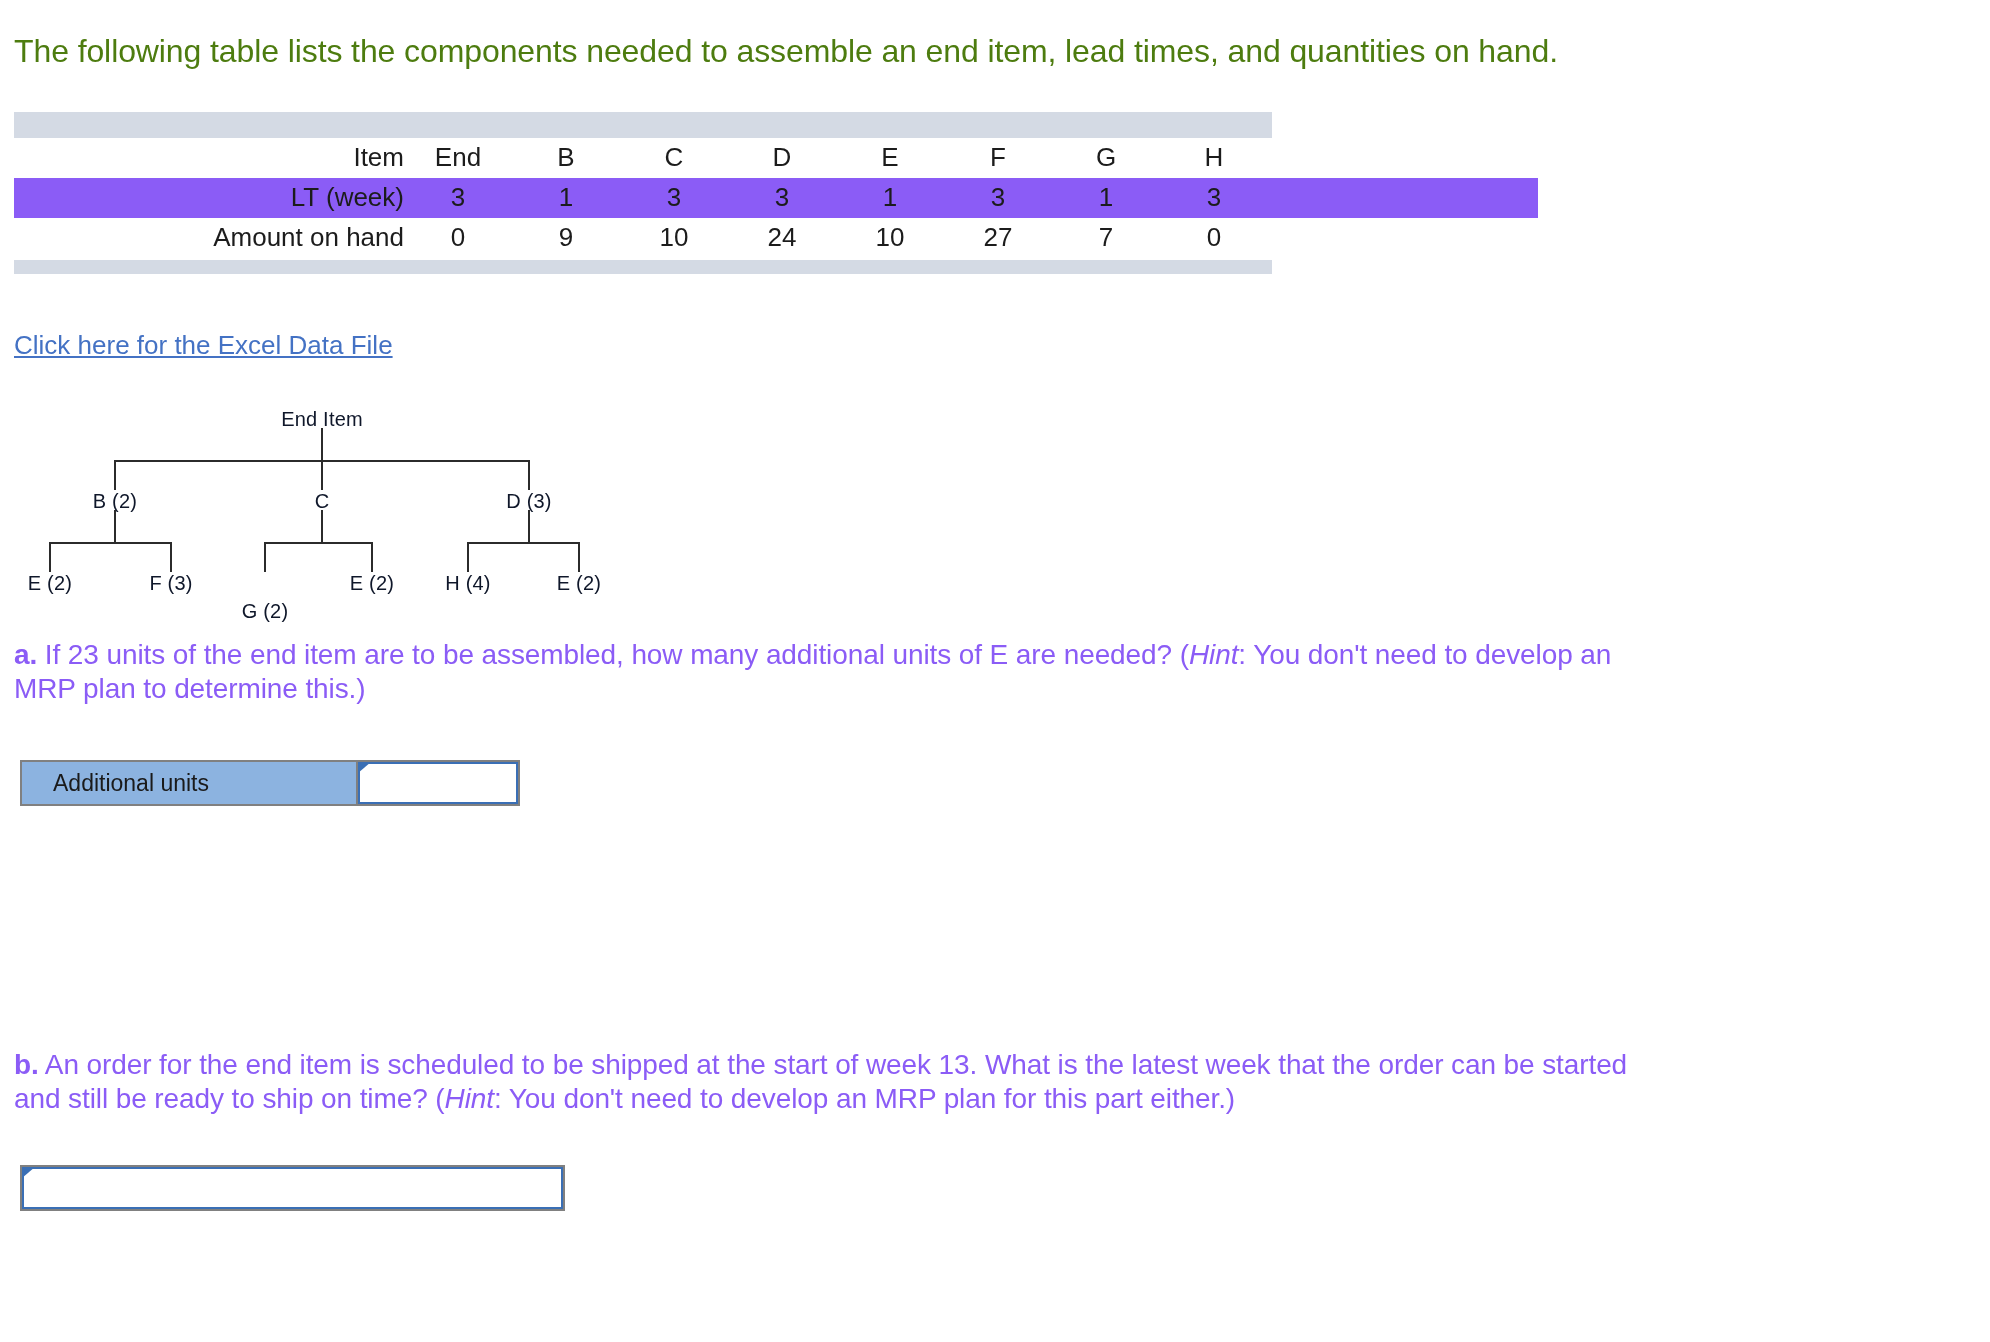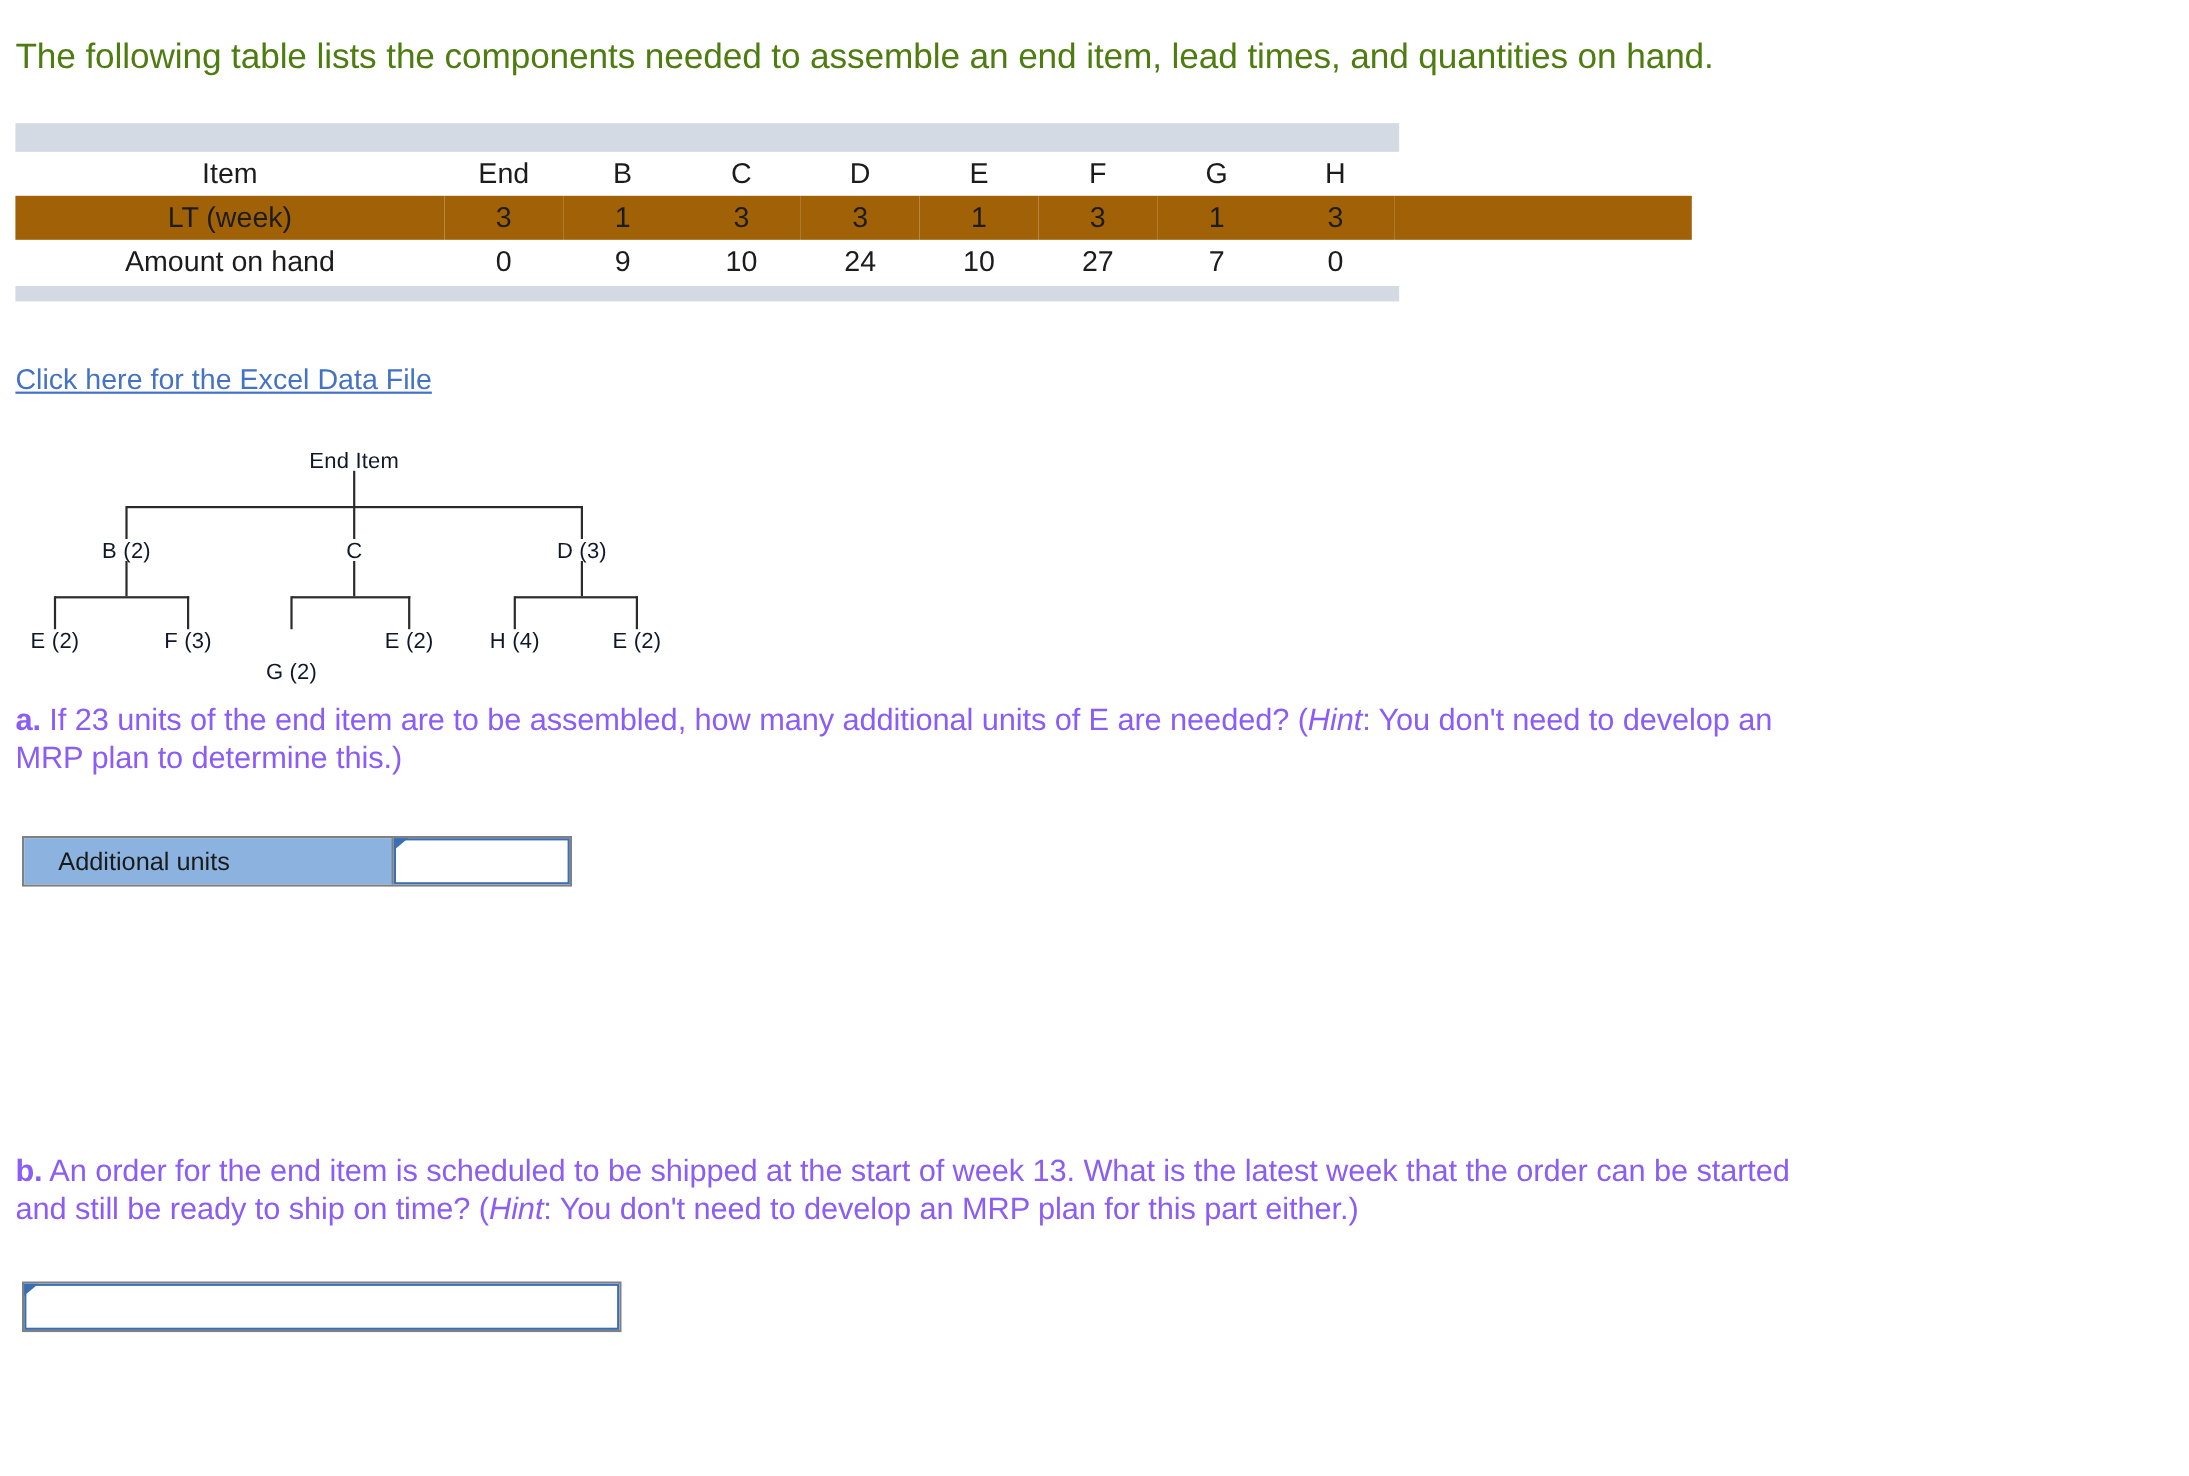--- a/index.html
+++ b/index.html
@@ -48,24 +48,24 @@
     table-layout: fixed;
     font-size: 26px;
   }
   table.data td {
     padding: 2px 0 3px 0;
     height: 35px;
     vertical-align: middle;
     white-space: nowrap;
   }
   table.data tr.stripe td {
-    background: #a16207;
+    background: #8b5cf6;
   }
   td.rowlabel {
-    text-align: center;
+    text-align: right;
     padding-left: 23px;
     width: 390px;
   }
   td.val {
     text-align: center;
     width: 108px;
   }
   td.spacer { width: 270px; }
 
   

